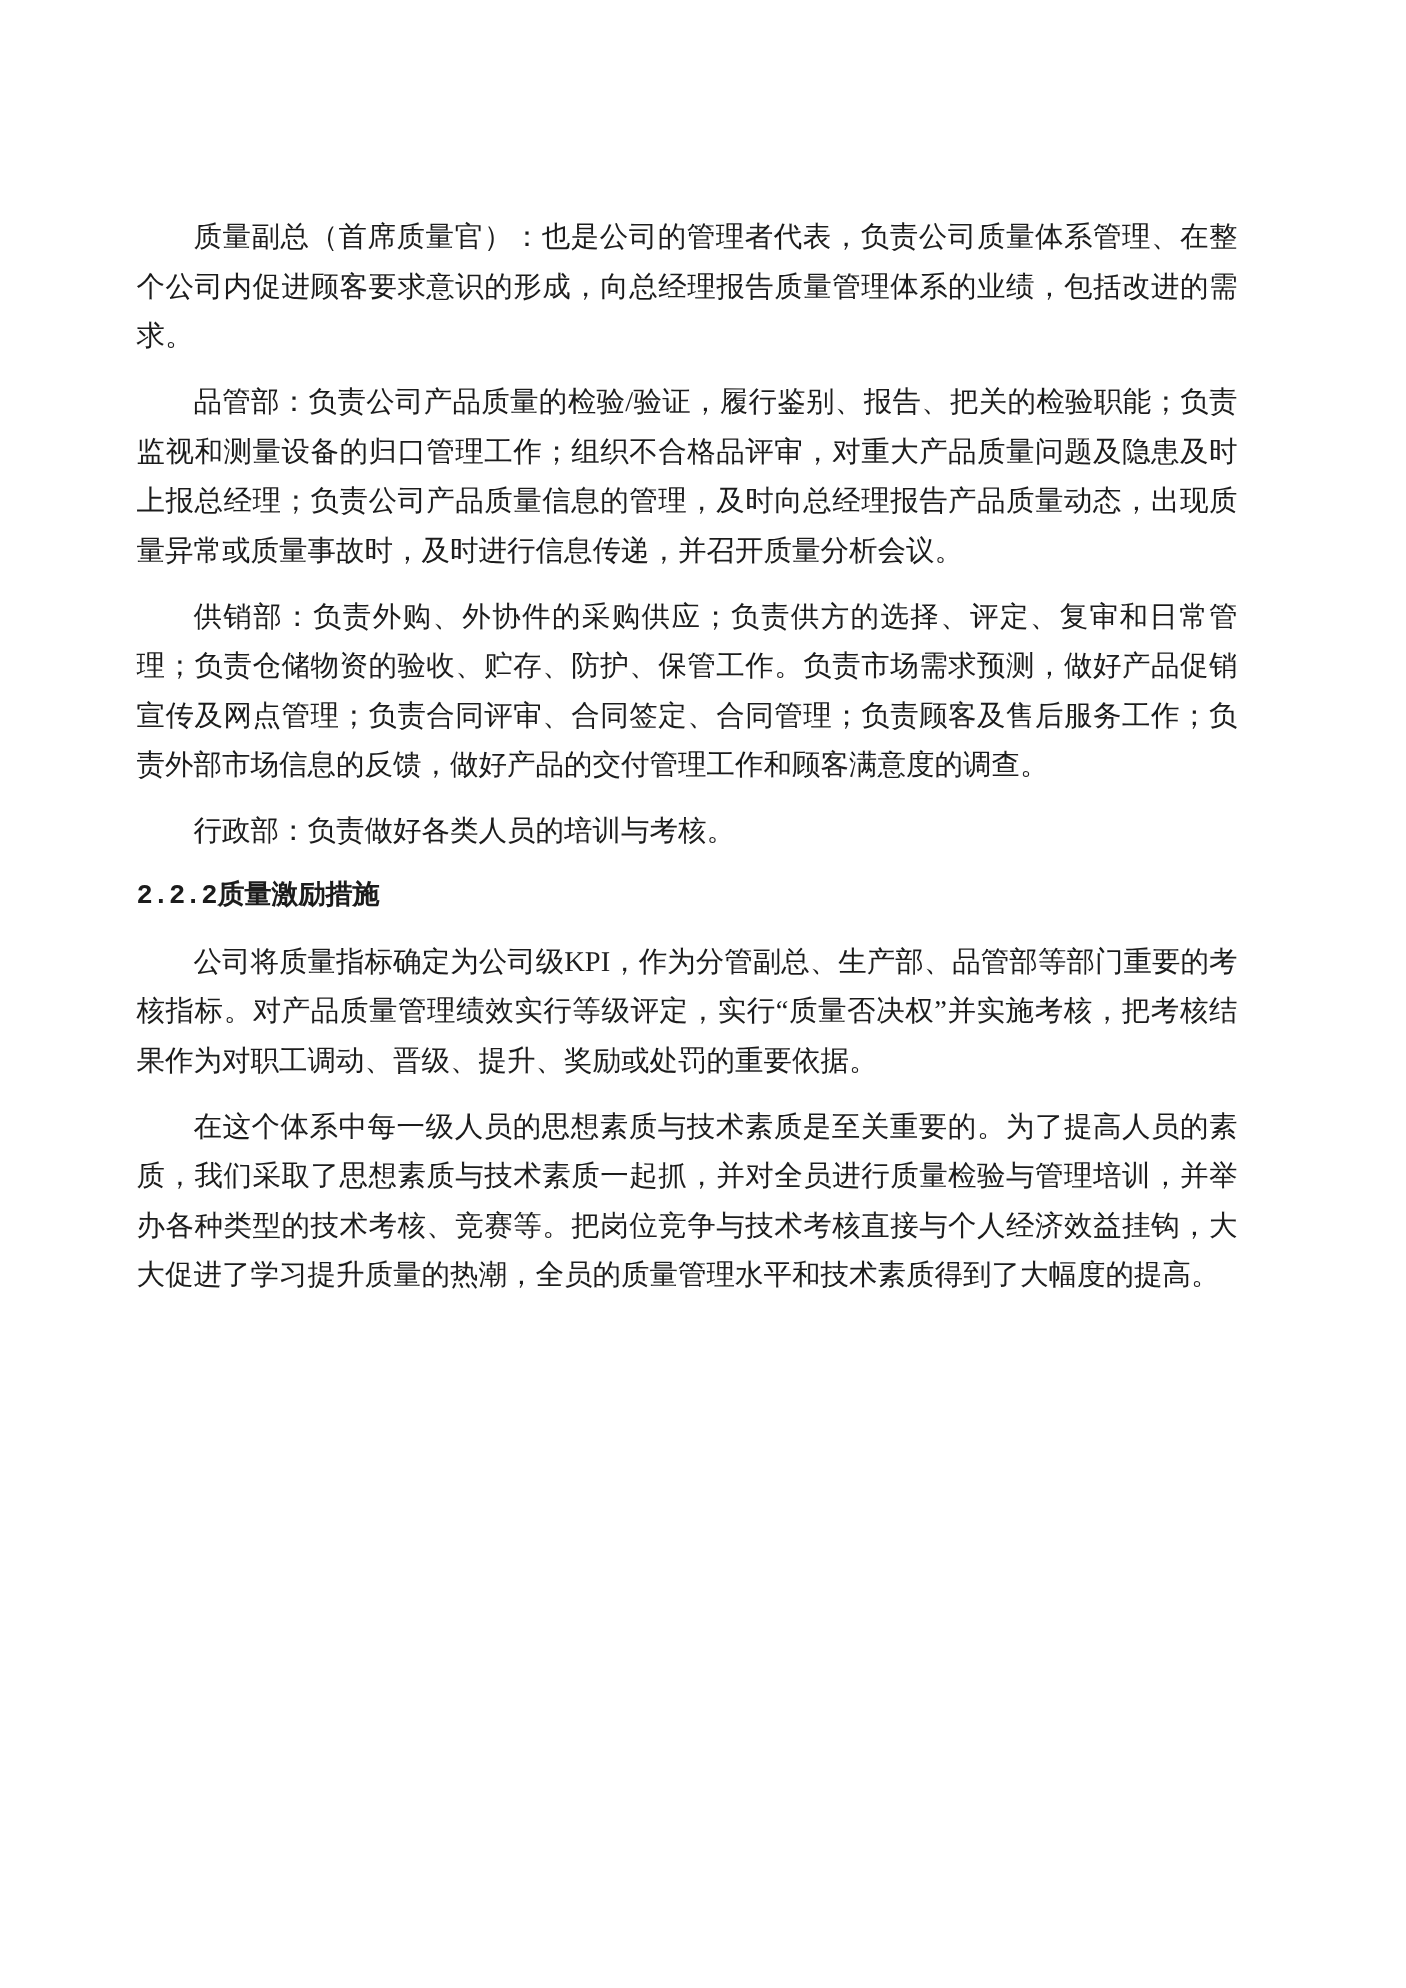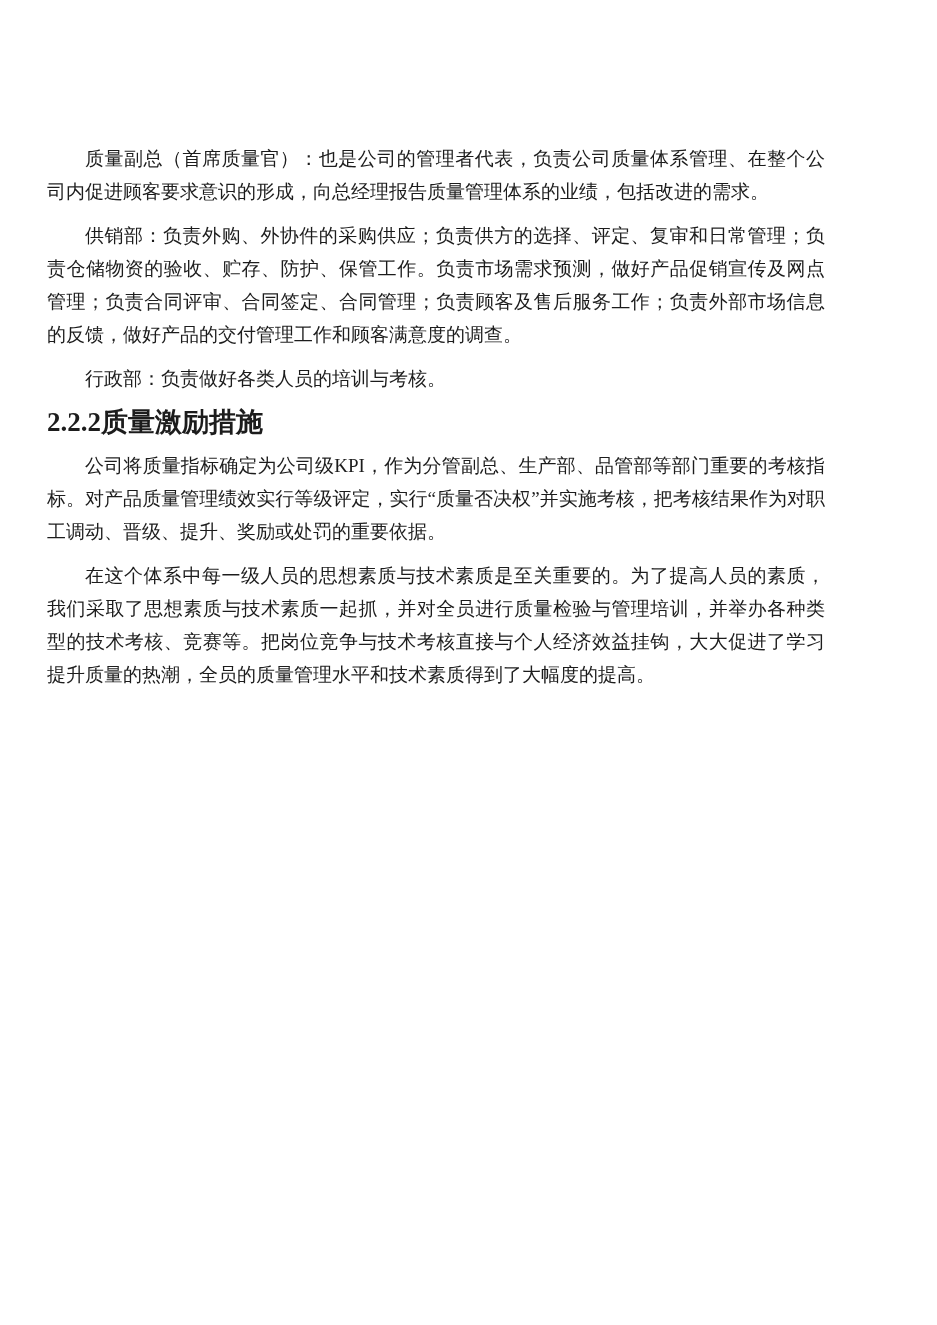--- a/index.html
+++ b/index.html
@@ -12,45 +12,47 @@
       height: 1325px;
       font-family: "Liberation Serif", "DejaVu Serif", serif;
       color: #1c1c1c;
       overflow: hidden;
     }
     .doc-page {
       box-sizing: border-box;
       width: 937px;
       height: 1325px;
       background: #ffffff;
-      padding: 142px 112px 0 47px;
+      padding: 142px 112px 0 91px;
     }
     .para {
       font-size: 19px;
       line-height: 33px;
       text-align: justify;
       text-indent: 38px;
       margin: 0 0 11px 0;
       word-break: break-all;
     }
     .section-heading {
-      font-size: 27px;
+      font-size: 18px;
       line-height: 33px;
       font-weight: bold;
       text-indent: 0;
       margin: 4px 0 10px 0;
+      font-family: Liberation Mono, monospace;
     }
   </style>
 </head>
 <body>
 
 <div class="doc-page">
 
   <p class="para">质量副总（首席质量官）：也是公司的管理者代表，负责公司质量体系管理、在整个公司内促进顾客要求意识的形成，向总经理报告质量管理体系的业绩，包括改进的需求。</p>
 
+  <p class="para">品管部：负责公司产品质量的检验/验证，履行鉴别、报告、把关的检验职能；负责监视和测量设备的归口管理工作；组织不合格品评审，对重大产品质量问题及隐患及时上报总经理；负责公司产品质量信息的管理，及时向总经理报告产品质量动态，出现质量异常或质量事故时，及时进行信息传递，并召开质量分析会议。</p>
 
 
   <p class="para">供销部：负责外购、外协件的采购供应；负责供方的选择、评定、复审和日常管理；负责仓储物资的验收、贮存、防护、保管工作。负责市场需求预测，做好产品促销宣传及网点管理；负责合同评审、合同签定、合同管理；负责顾客及售后服务工作；负责外部市场信息的反馈，做好产品的交付管理工作和顾客满意度的调查。</p>
 
 
   <p class="para">行政部：负责做好各类人员的培训与考核。</p>
 
 
   <h3 class="section-heading">2.2.2质量激励措施</h3>
 

